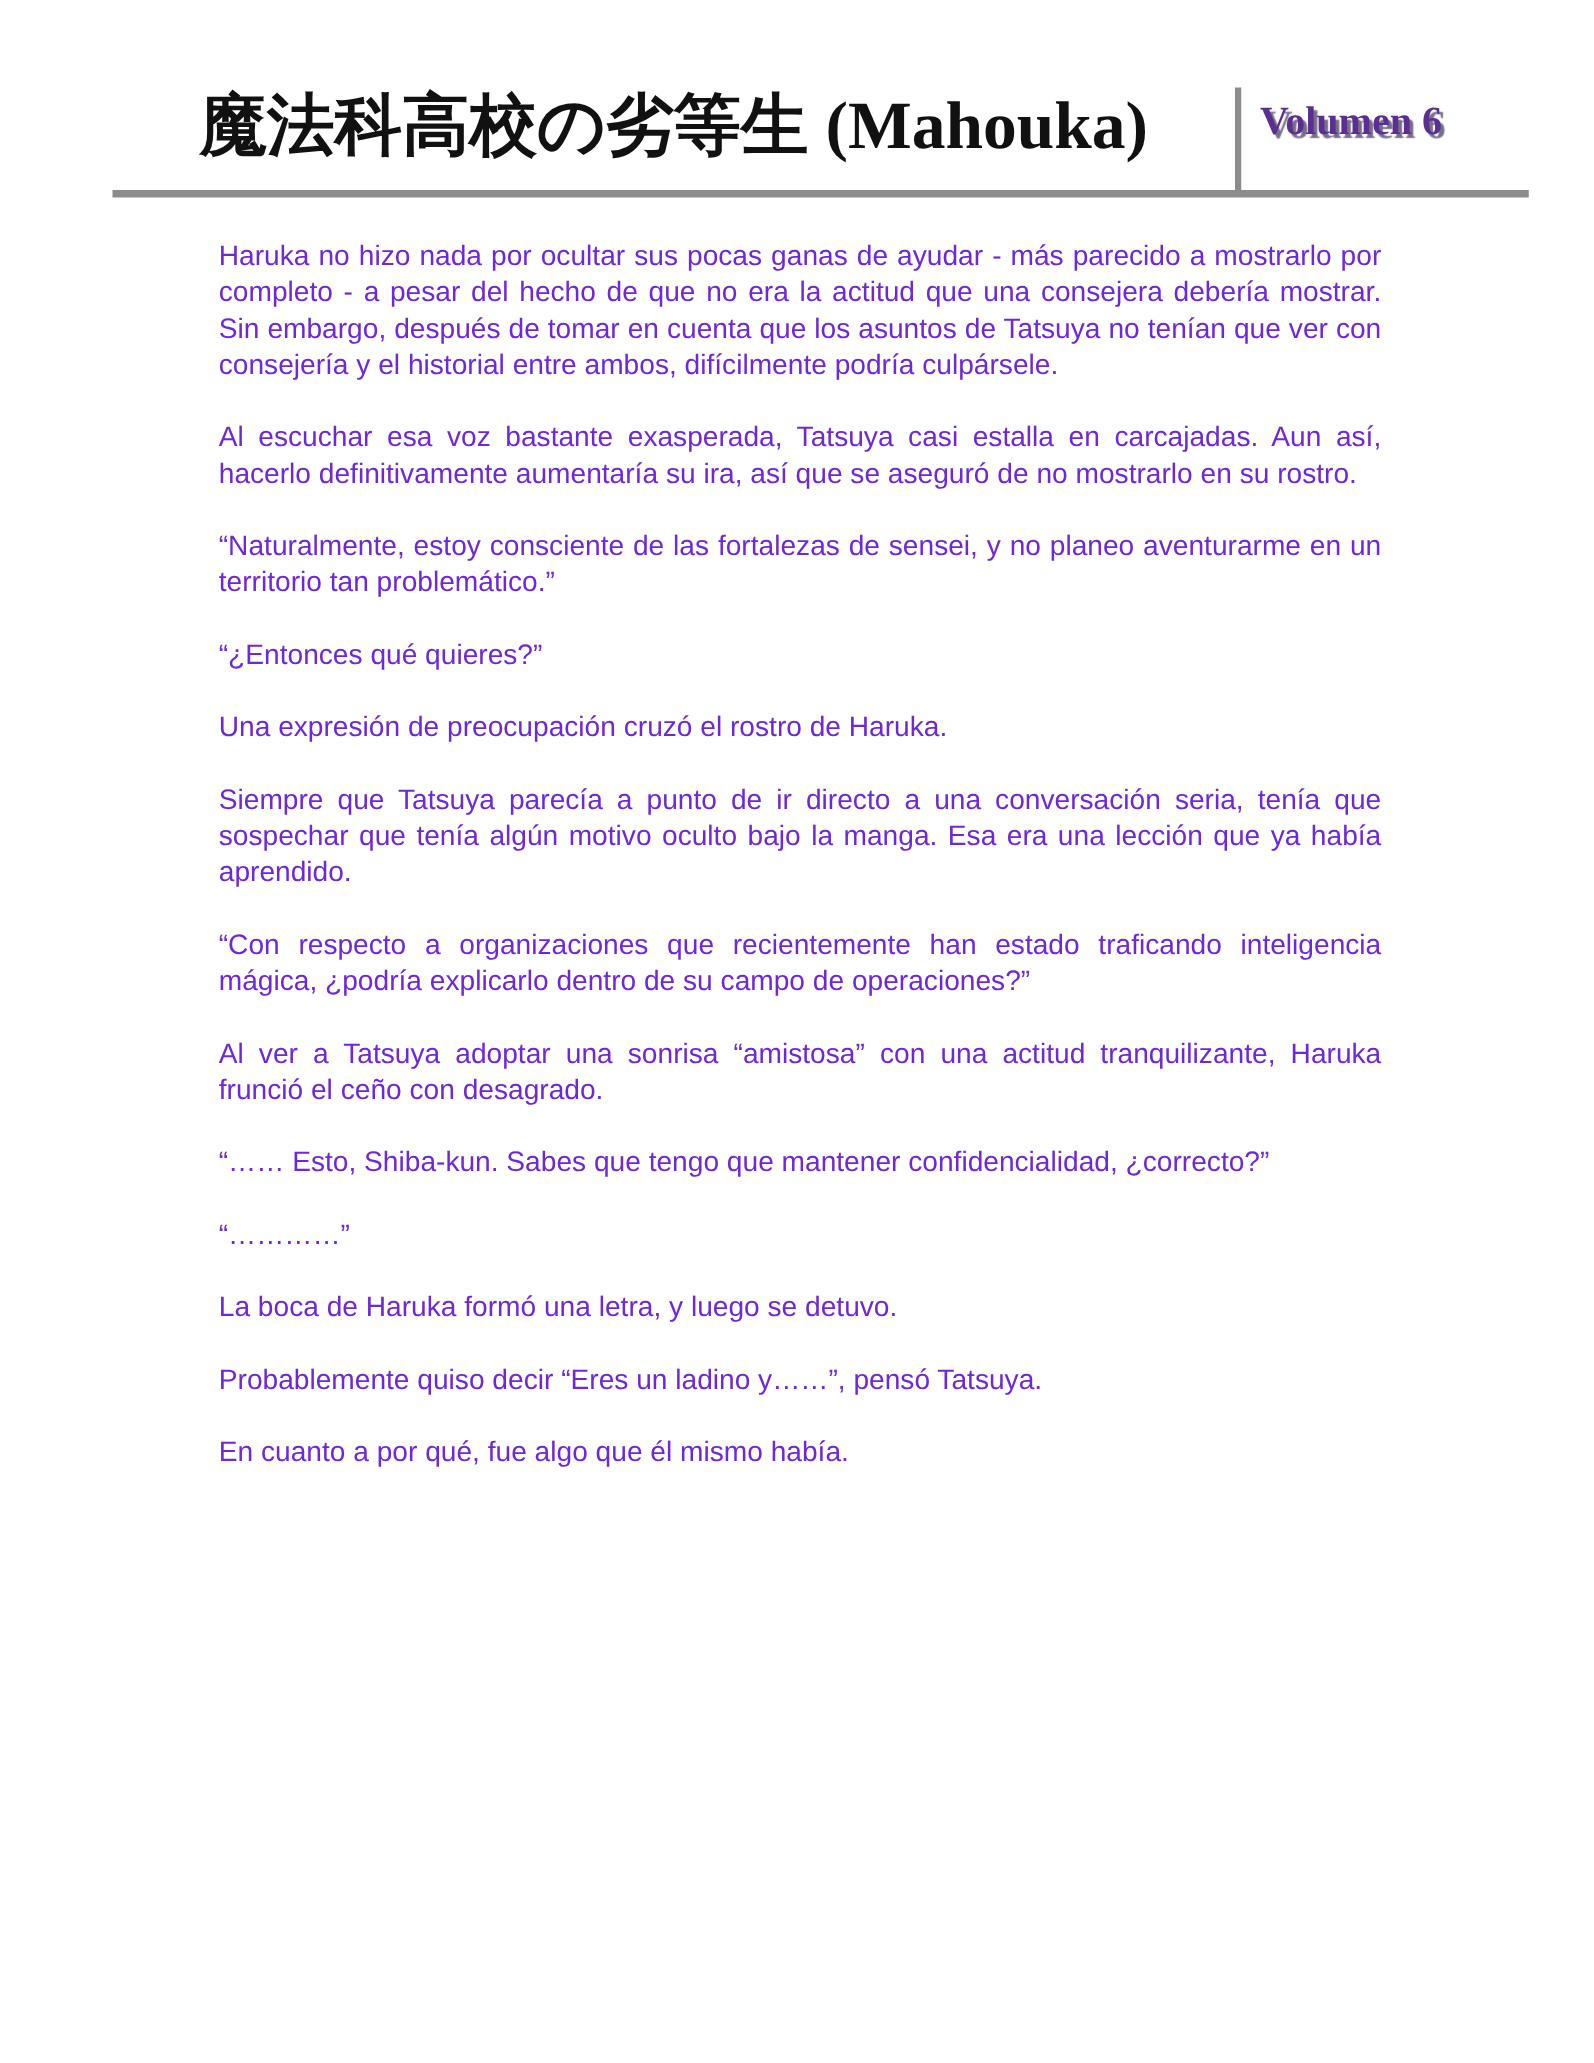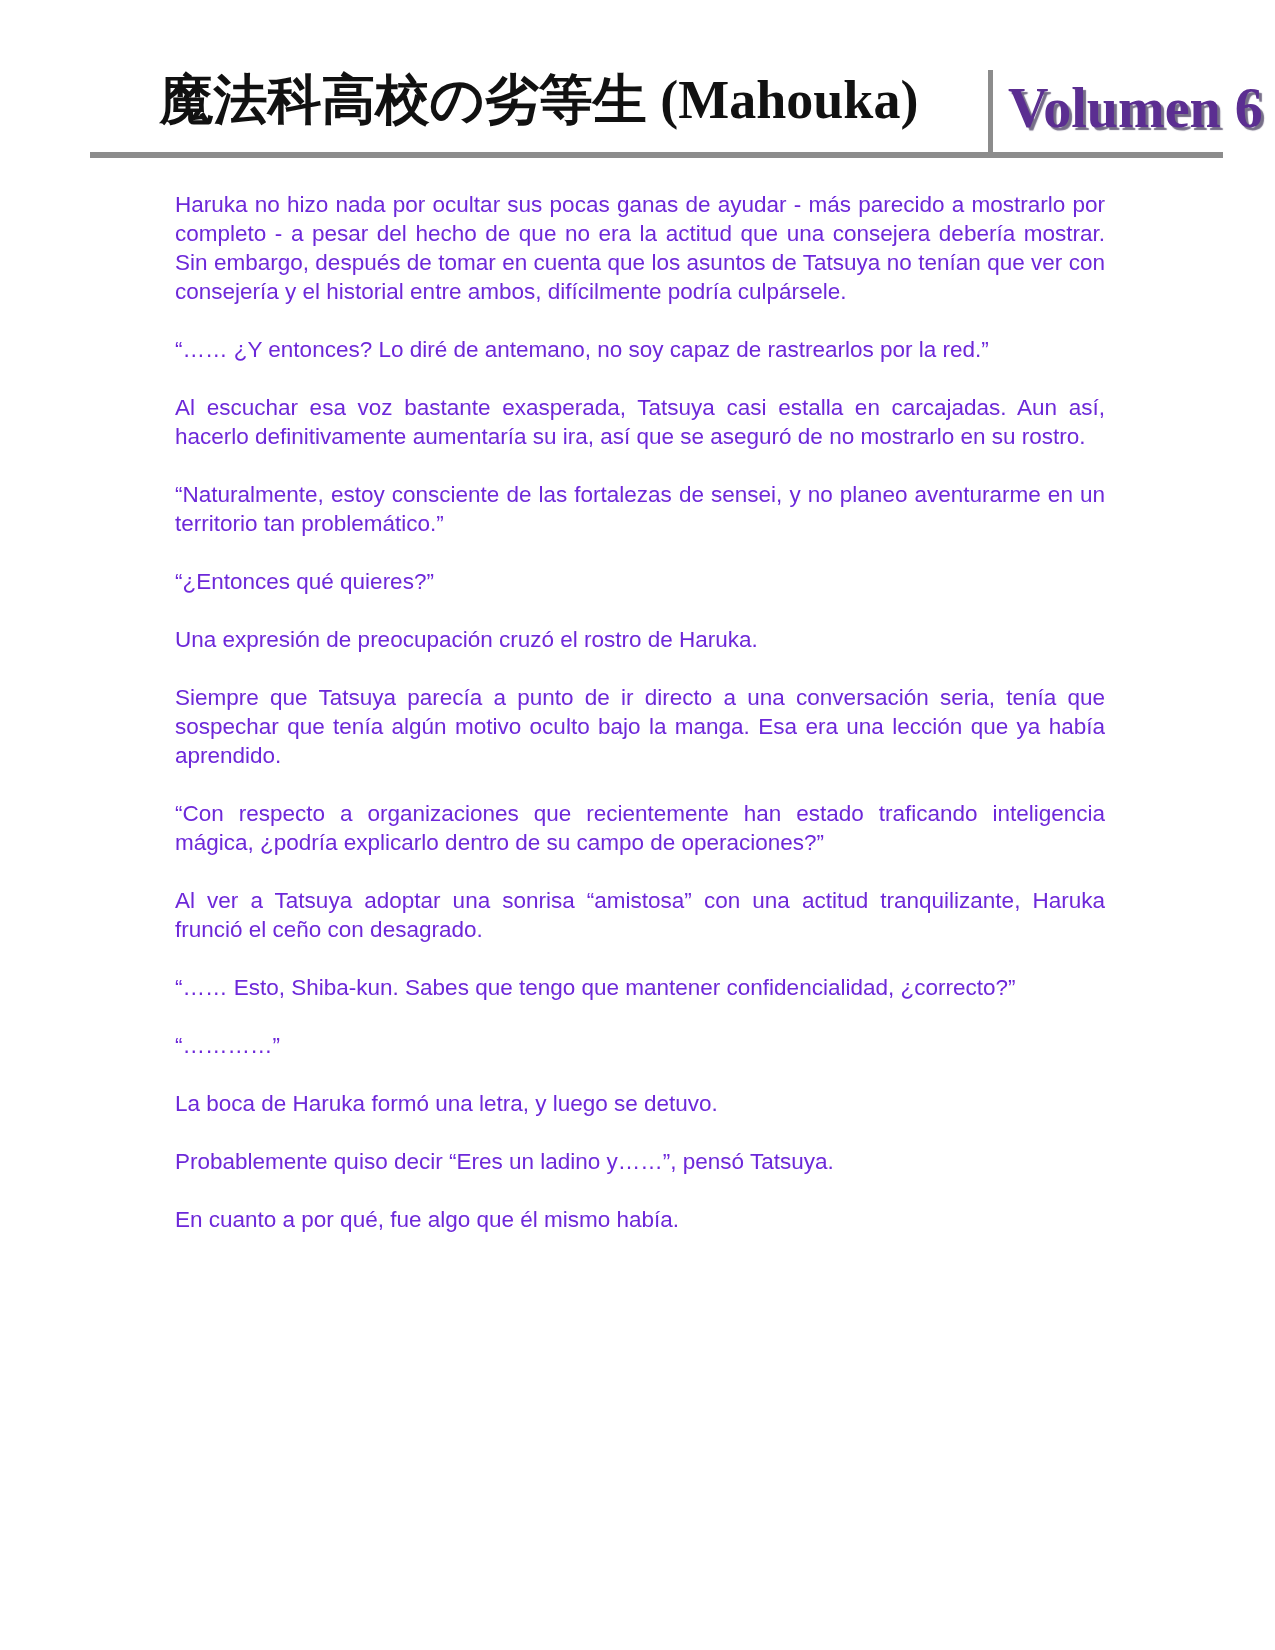--- a/index.html
+++ b/index.html
@@ -36,21 +36,21 @@
     left: 988px;
     width: 5px;
     height: 82px;
   }
   .volume-badge {
     position: absolute;
     top: 80px;
     left: 1008px;
     font-family: "Liberation Serif", serif;
     font-weight: bold;
-    font-size: 56px;
+    font-size: 32px;
     line-height: 1;
     text-shadow: 3px 3px 1px rgba(72, 62, 96, 0.75);
     white-space: nowrap;
   }
   .header-rule {
     position: absolute;
     top: 152px;
     left: 90px;
     width: 1133px;
     height: 6px;
@@ -110,21 +110,20 @@
   <div class="book-title">魔法科高校の劣等生 (Mahouka)</div>
 
   <div class="volume-divider" style="background: rgb(140, 140, 140);"></div>
 
   <div class="volume-badge" style="color: rgb(91, 46, 145);">Volumen 6</div>
 
   <div class="header-rule" style="background: rgb(140, 140, 140);"></div>
 
   <div class="body-text">
     <p>Haruka no hizo nada por ocultar sus pocas ganas de ayudar - más parecido a mostrarlo por completo - a pesar del hecho de que no era la actitud que una consejera debería mostrar. Sin embargo, después de tomar en cuenta que los asuntos de Tatsuya no tenían que ver con consejería y el historial entre ambos, difícilmente podría culpársele.</p>
-    <p>“…… ¿Y entonces? Lo diré de antemano, no soy capaz de rastrearlos por la red.”</p>
     <p>Al escuchar esa voz bastante exasperada, Tatsuya casi estalla en carcajadas. Aun así, hacerlo definitivamente aumentaría su ira, así que se aseguró de no mostrarlo en su rostro.</p>
     <p>“Naturalmente, estoy consciente de las fortalezas de sensei, y no planeo aventurarme en un territorio tan problemático.”</p>
     <p>“¿Entonces qué quieres?”</p>
     <p>Una expresión de preocupación cruzó el rostro de Haruka.</p>
     <p>Siempre que Tatsuya parecía a punto de ir directo a una conversación seria, tenía que sospechar que tenía algún motivo oculto bajo la manga. Esa era una lección que ya había aprendido.</p>
     <p>“Con respecto a organizaciones que recientemente han estado traficando inteligencia mágica, ¿podría explicarlo dentro de su campo de operaciones?”</p>
     <p>Al ver a Tatsuya adoptar una sonrisa “amistosa” con una actitud tranquilizante, Haruka frunció el ceño con desagrado.</p>
     <p>“…… Esto, Shiba-kun. Sabes que tengo que mantener confidencialidad, ¿correcto?”</p>
     <p>“…………”</p>
     <p>La boca de Haruka formó una letra, y luego se detuvo.</p>

